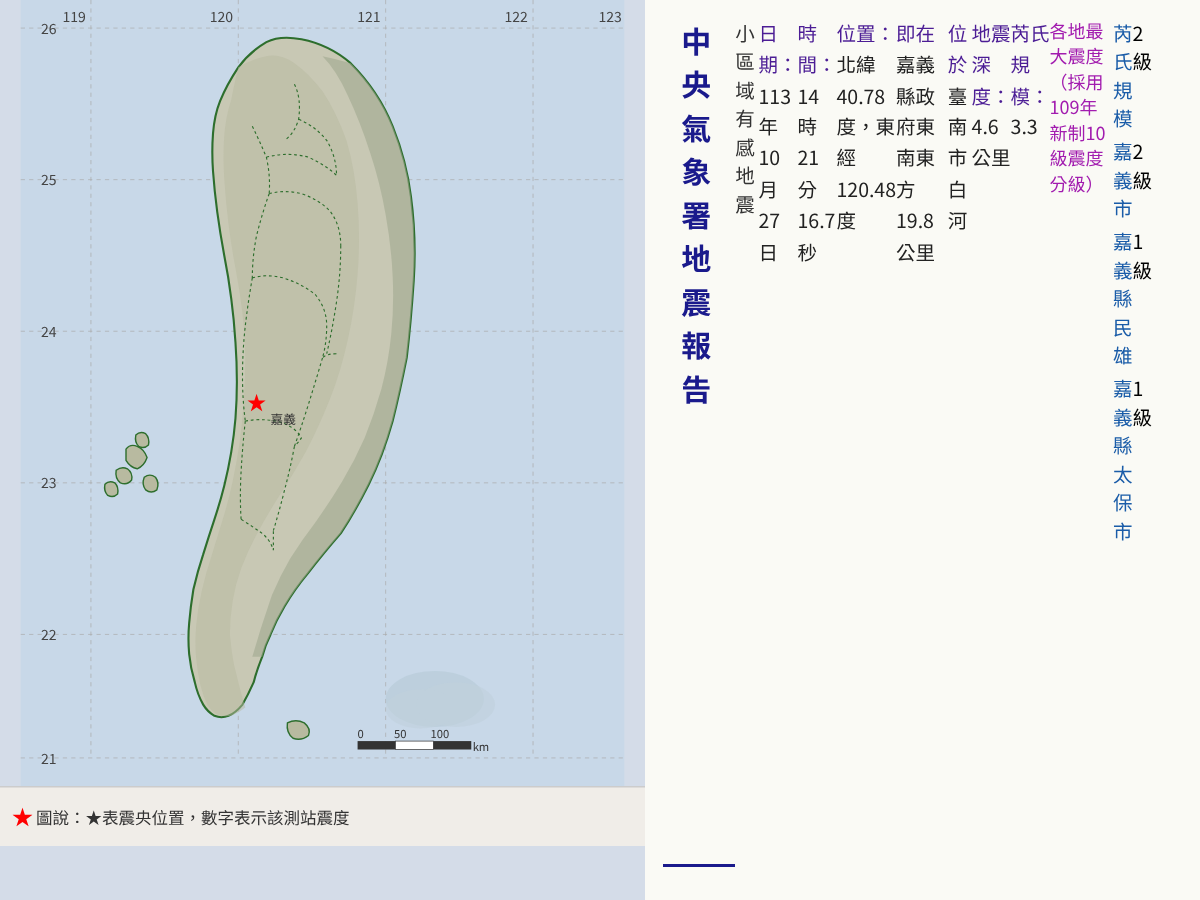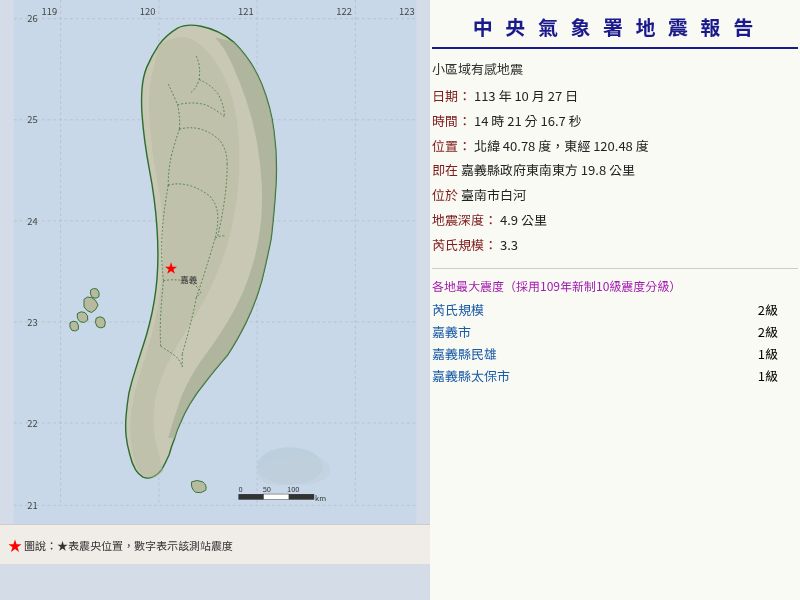--- a/index.html
+++ b/index.html
@@ -45,24 +45,24 @@
     }
 
     .legend-star {
       color: red;
       font-size: 14px;
       margin-right: 2px;
     }
 
     .info-section {
       flex: 1;
-      padding: 12px 2px;
+      padding: 12px 12px;
       background: #fafaf5;
       display: flex;
-      flex-direction: column;
+      flex-direction: row;
     }
 
     .report-title {
       font-size: 20px;
       font-weight: bold;
       color: #1a1a8c;
       letter-spacing: 4px;
       text-align: center;
       margin-bottom: 10px;
       padding-bottom: 6px;
@@ -76,21 +76,21 @@
     }
 
     .info-row {
       font-size: 13px;
       color: #222;
       margin-bottom: 4px;
       line-height: 1.6;
     }
 
     .info-label {
-      color: #7f1d1d;
+      color: #4c1d95;
     }
 
     .section-divider {
       height: 1px;
       background: #ccc;
       margin: 8px 0;
     }
 
     .intensity-title {
       font-size: 12px;
@@ -237,21 +237,21 @@
     <span>嘉義縣政府東南東方 19.8 公里</span>
   </div>
 
   <div class="info-row">
     <span class="info-label">位於</span>
     <span>臺南市白河</span>
   </div>
 
   <div class="info-row">
     <span class="info-label">地震深度：</span>
-    <span>4.9 公里</span>
+    <span>4.6 公里</span>
   </div>
 
   <div class="info-row">
     <span class="info-label">芮氏規模：</span>
     <span>3.3</span>
   </div>
 
   <div class="section-divider"></div>
 
   <div class="intensity-title">各地最大震度（採用109年新制10級震度分級）</div>

